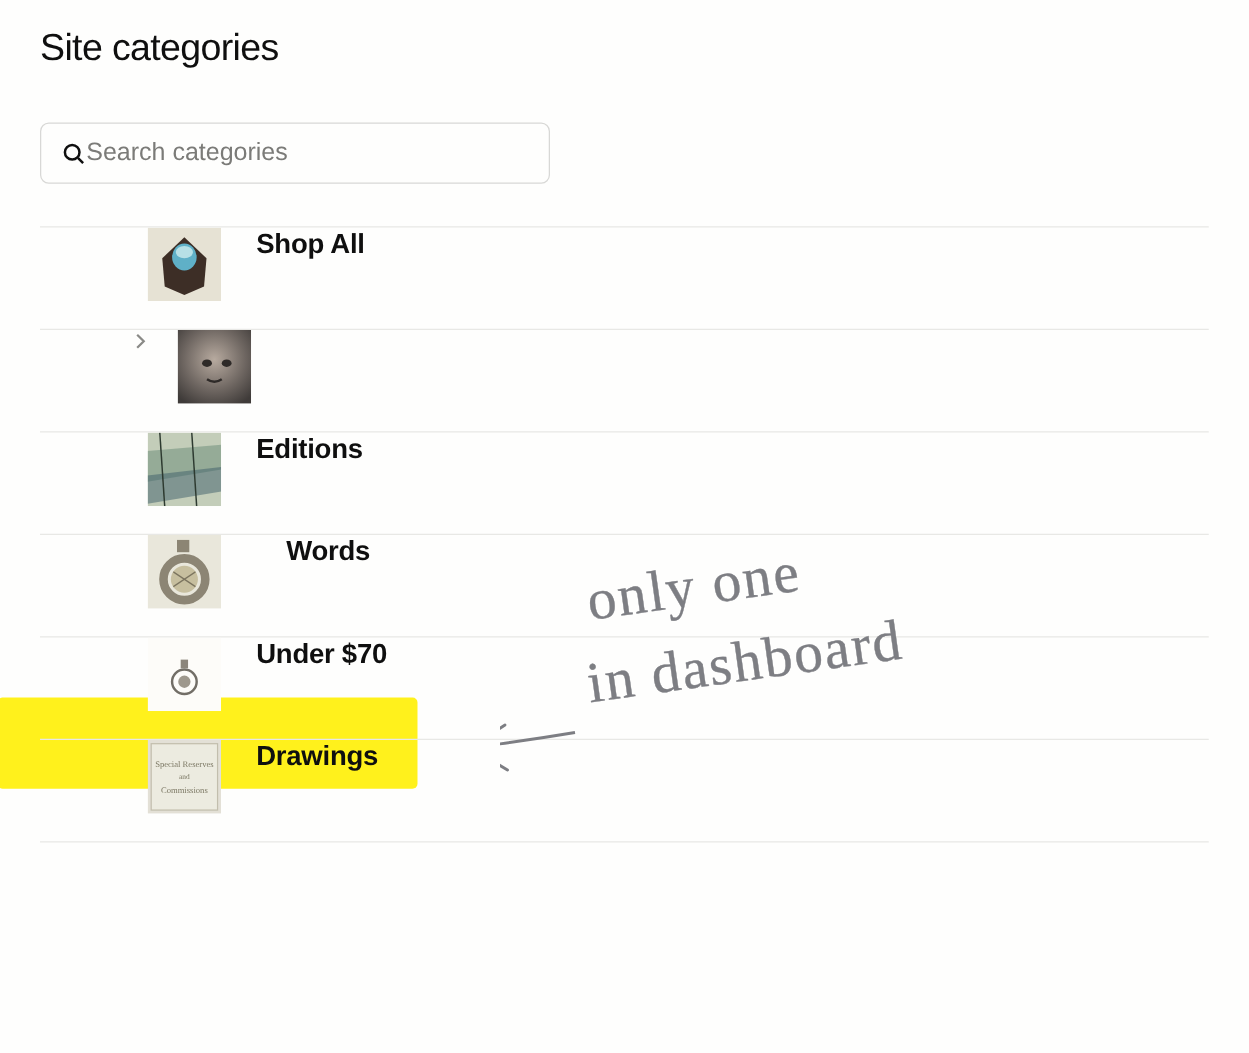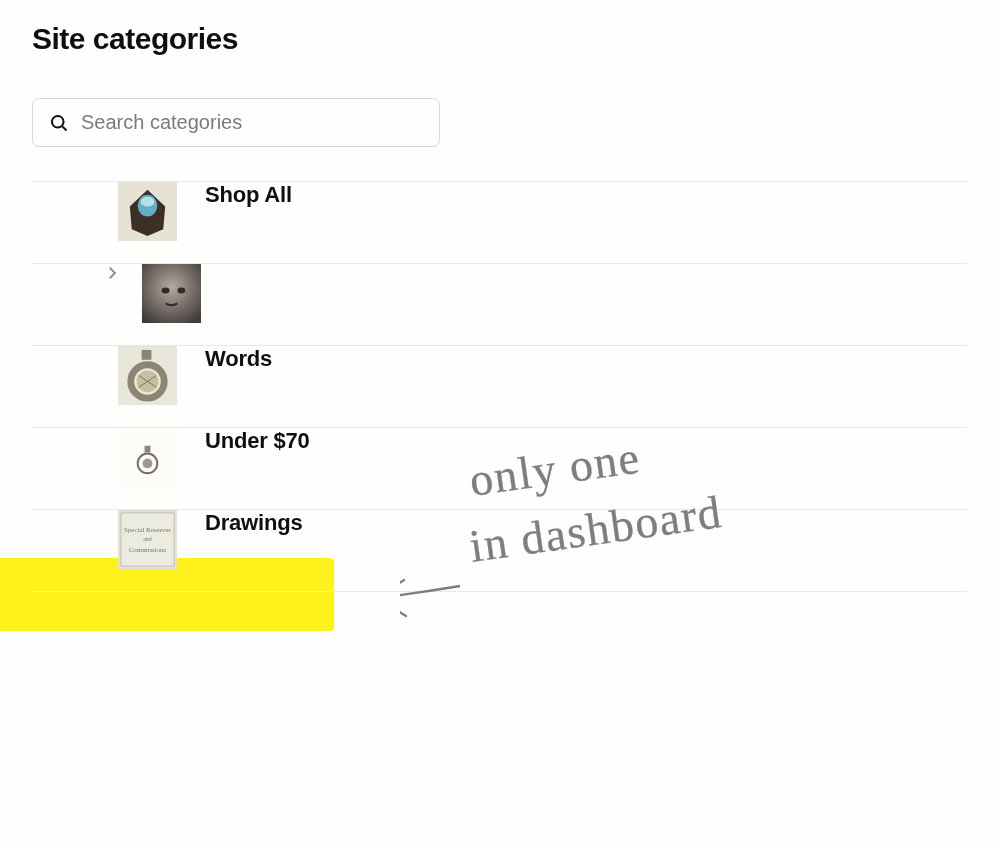--- a/index.html
+++ b/index.html
@@ -7,32 +7,32 @@
       font-family: -apple-system, BlinkMacSystemFont, "Segoe UI", Helvetica, Arial, sans-serif;
       background: #fefefd;
       color: #0f0f0f;
       width: 999px;
       height: 842px;
       padding: 22px 32px;
       position: relative;
     }
     .page-title {
       font-size: 30px;
-      font-weight: 700;
+      font-weight: 400;
       margin-bottom: 42px;
       letter-spacing: -0.5px;
     }
     .search-wrap {
       width: 408px;
       border: 1px solid #d8d8d6;
       border-radius: 7px;
       padding: 12px 16px;
       display: flex;
       align-items: center;
-      gap: 12px;
+      gap: 0;
       margin-bottom: 34px;
     }
     .search-icon svg { width: 20px; height: 20px; display: block; }
     .search-input {
       border: none;
       outline: none;
       font-size: 20px;
       color: #0f0f0f;
       background: transparent;
       flex: 1;
@@ -157,22 +157,34 @@
         </defs>
         <rect width="60" height="60" fill="url(#g2)"></rect>
         <ellipse cx="24" cy="27" rx="4" ry="3" fill="#2e2a28"></ellipse>
         <ellipse cx="40" cy="27" rx="4" ry="3" fill="#2e2a28"></ellipse>
         <path d="M24 40 Q30 44 36 40" stroke="#2e2a28" stroke-width="2" fill="none"></path>
       </svg>
     </div>
   </div>
 
 
-
-  <div class="cat-row" style="position:relative;">
+  <div class="cat-row">
+    <div class="thumb">
+      <svg viewBox="0 0 60 60">
+        <rect width="60" height="60" fill="#c3cdb9"></rect>
+        <path d="M0 15 L60 10 L60 30 L0 40 Z" fill="#6f8f7c" opacity="0.55"></path>
+        <path d="M0 35 L60 28 L60 48 L0 58 Z" fill="#3e5d6a" opacity="0.5"></path>
+        <line x1="10" y1="0" x2="14" y2="60" stroke="#2d3a30" stroke-width="1.2"></line>
+        <line x1="36" y1="0" x2="40" y2="60" stroke="#2d3a30" stroke-width="1.2"></line>
+      </svg>
+    </div>
+    <span class="cat-label">Editions</span>
+  </div>
+
+  <div class="cat-row" style="position:relative;gap:24px;">
     <div class="thumb">
       <svg viewBox="0 0 60 60">
         <rect width="60" height="60" fill="#e9e7db"></rect>
         <rect x="24" y="4" width="10" height="10" fill="#8c8574"></rect>
         <circle cx="30" cy="36" r="17" fill="none" stroke="#8c8574" stroke-width="7"></circle>
         <circle cx="30" cy="36" r="11" fill="#c7bf9f"></circle>
         <line x1="21" y1="30" x2="39" y2="42" stroke="#7b745f" stroke-width="1"></line>
         <line x1="21" y1="42" x2="39" y2="30" stroke="#7b745f" stroke-width="1"></line>
       </svg>
     </div>

